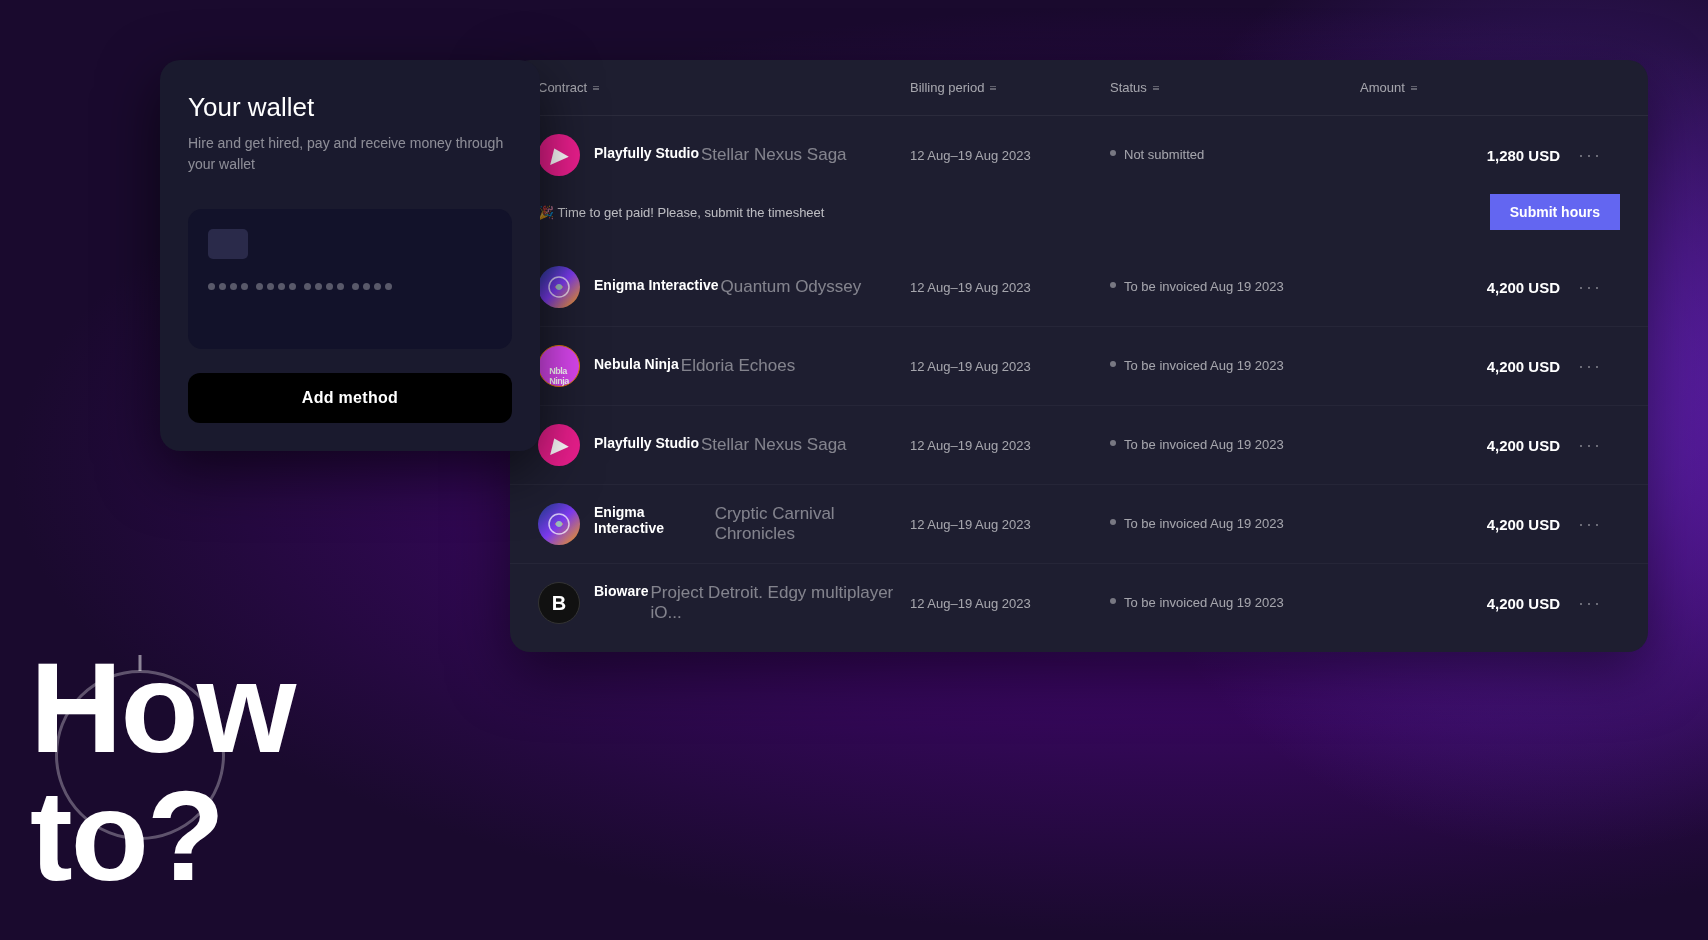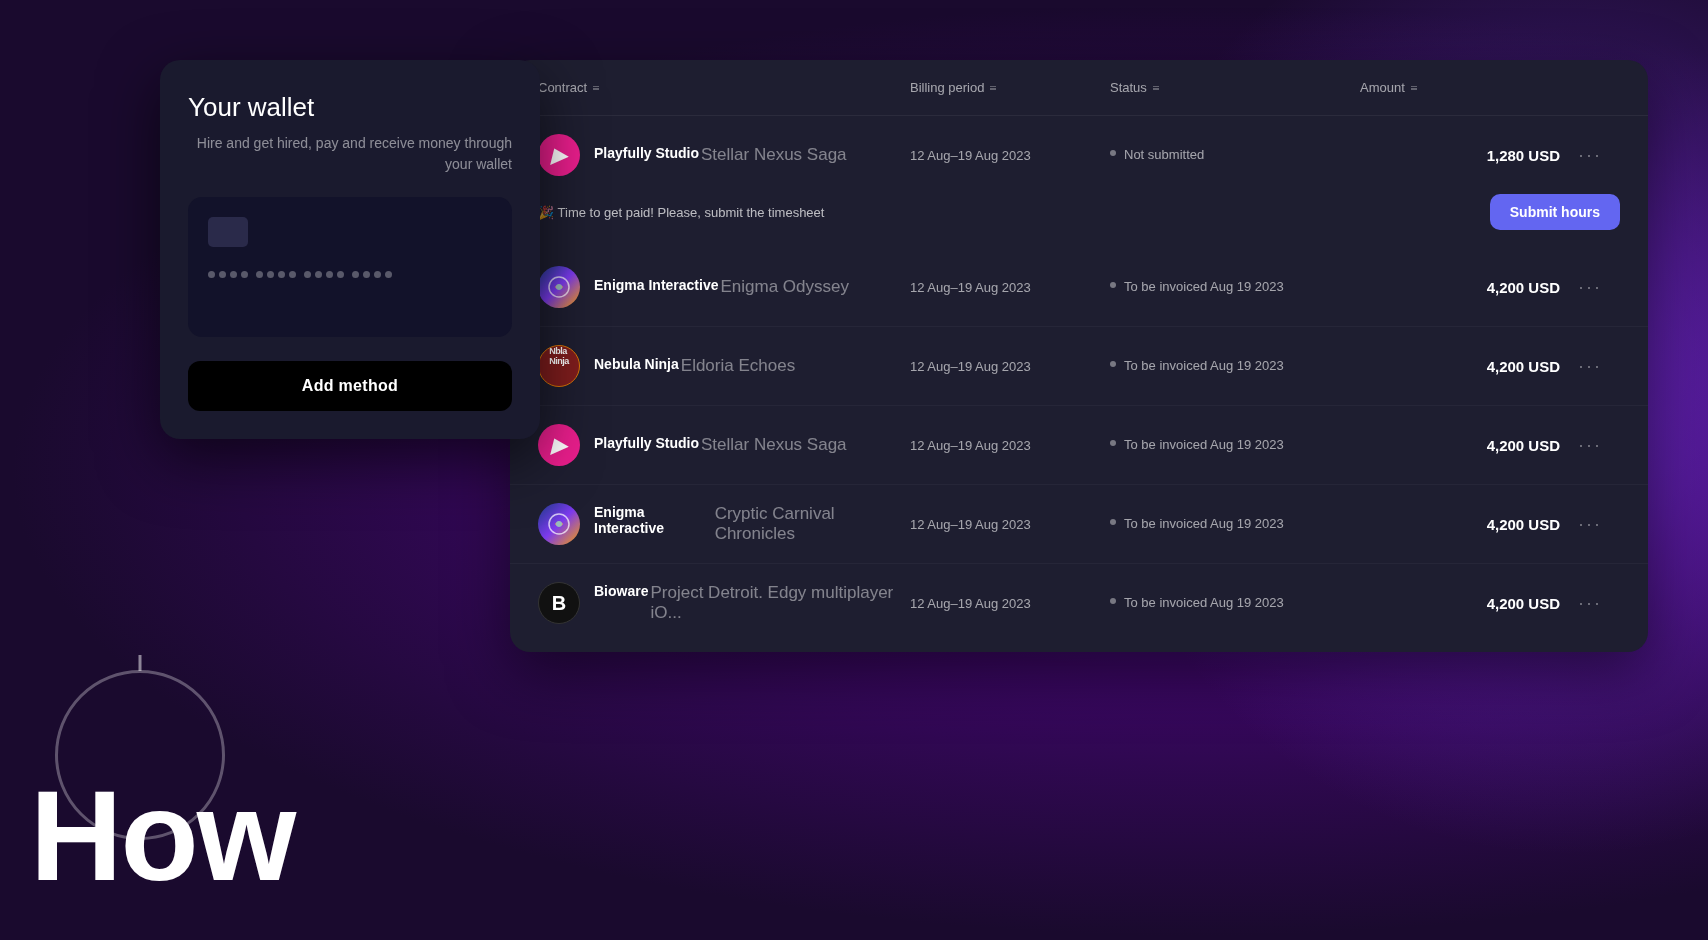--- a/index.html
+++ b/index.html
@@ -81,22 +81,21 @@
       color: white;
       font-size: 26px;
       font-weight: 400;
       margin-bottom: 10px;
     }
 
     .wallet-subtitle {
       color: rgba(255,255,255,0.5);
       font-size: 14px;
       line-height: 1.5;
-      margin-bottom: 22px;
-      text-align: right;
+      margin-bottom: 34px;
     }
 
     .wallet-card {
       background: #12122a;
       border-radius: 14px;
       padding: 20px;
       margin-bottom: 24px;
       min-height: 140px;
       position: relative;
     }
@@ -323,21 +322,21 @@
       cursor: pointer;
       color: rgba(255,255,255,0.4);
       font-size: 18px;
       letter-spacing: 2px;
     }
 
     .submit-hours-btn {
       background: #6366f1;
       color: white;
       border: none;
-      border-radius: 10px;
+      border-radius: 0;
       padding: 10px 20px;
       font-size: 14px;
       font-weight: 600;
       cursor: pointer;
       white-space: nowrap;
     }
 
     
     .p-icon {
       font-style: italic;
@@ -346,20 +345,21 @@
     }
   </style>
 </head>
 <body>
 
 <div class="bg-gradient"></div>
 <div class="bg-glow-purple"></div>
 
 <div class="howto-text">
   <div>How</div>
+  <div>to?</div>
 </div>
 
 <div class="circle-icon"></div>
 
 <div class="wallet-panel">
   <h2 class="wallet-title">Your wallet</h2>
   <p class="wallet-subtitle">Hire and get hired, pay and receive money through your wallet</p>
   
   <div class="wallet-card">
     <div class="card-chip"></div>
@@ -459,35 +459,35 @@
       <div class="contract-cell">
         <div class="contract-avatar avatar-enigma">
           <svg width="24" height="24" viewBox="0 0 24 24">
             <circle cx="12" cy="12" r="10" fill="none" stroke="rgba(255,255,255,0.7)" stroke-width="1.5"></circle>
             <path d="M8 12 Q12 6 16 12 Q12 18 8 12Z" fill="rgba(255,200,50,0.8)"></path>
             <circle cx="12" cy="12" r="3" fill="rgba(100,200,255,0.6)"></circle>
           </svg>
         </div>
         <div class="contract-info">
           <span class="contract-name">Enigma Interactive</span>
-          <span class="contract-project">Enigma Odyssey</span>
+          <span class="contract-project">Quantum Odyssey</span>
         </div>
       </div>
       <div class="billing-period">12 Aug–19 Aug 2023</div>
       <div class="status-cell">
         <div class="status-dot"></div>
         <span class="status-text">To be invoiced Aug 19 2023</span>
       </div>
       <div class="amount-cell">4,200 USD</div>
       <button class="more-btn">···</button>
     </div>
 
     <div class="table-row">
       <div class="contract-cell">
-        <div class="contract-avatar avatar-nebula" style="background: #7f1d1d; border: 1.5px solid #d97706; font-size:11px; font-weight:700; color:#f59e0b; letter-spacing:-0.5px; display:flex; align-items:flex-start; justify-content:center;">
+        <div class="contract-avatar avatar-nebula" style="background: #d946ef; border: 1.5px solid #d97706; font-size:11px; font-weight:700; color:#f59e0b; letter-spacing:-0.5px; display:flex; align-items:flex-end; justify-content:center;">
           <span style="font-size:9px; color: white; font-weight:800;">Nbla<br>Ninja</span>
         </div>
         <div class="contract-info">
           <span class="contract-name">Nebula Ninja</span>
           <span class="contract-project">Eldoria Echoes</span>
         </div>
       </div>
       <div class="billing-period">12 Aug–19 Aug 2023</div>
       <div class="status-cell">
         <div class="status-dot"></div>

